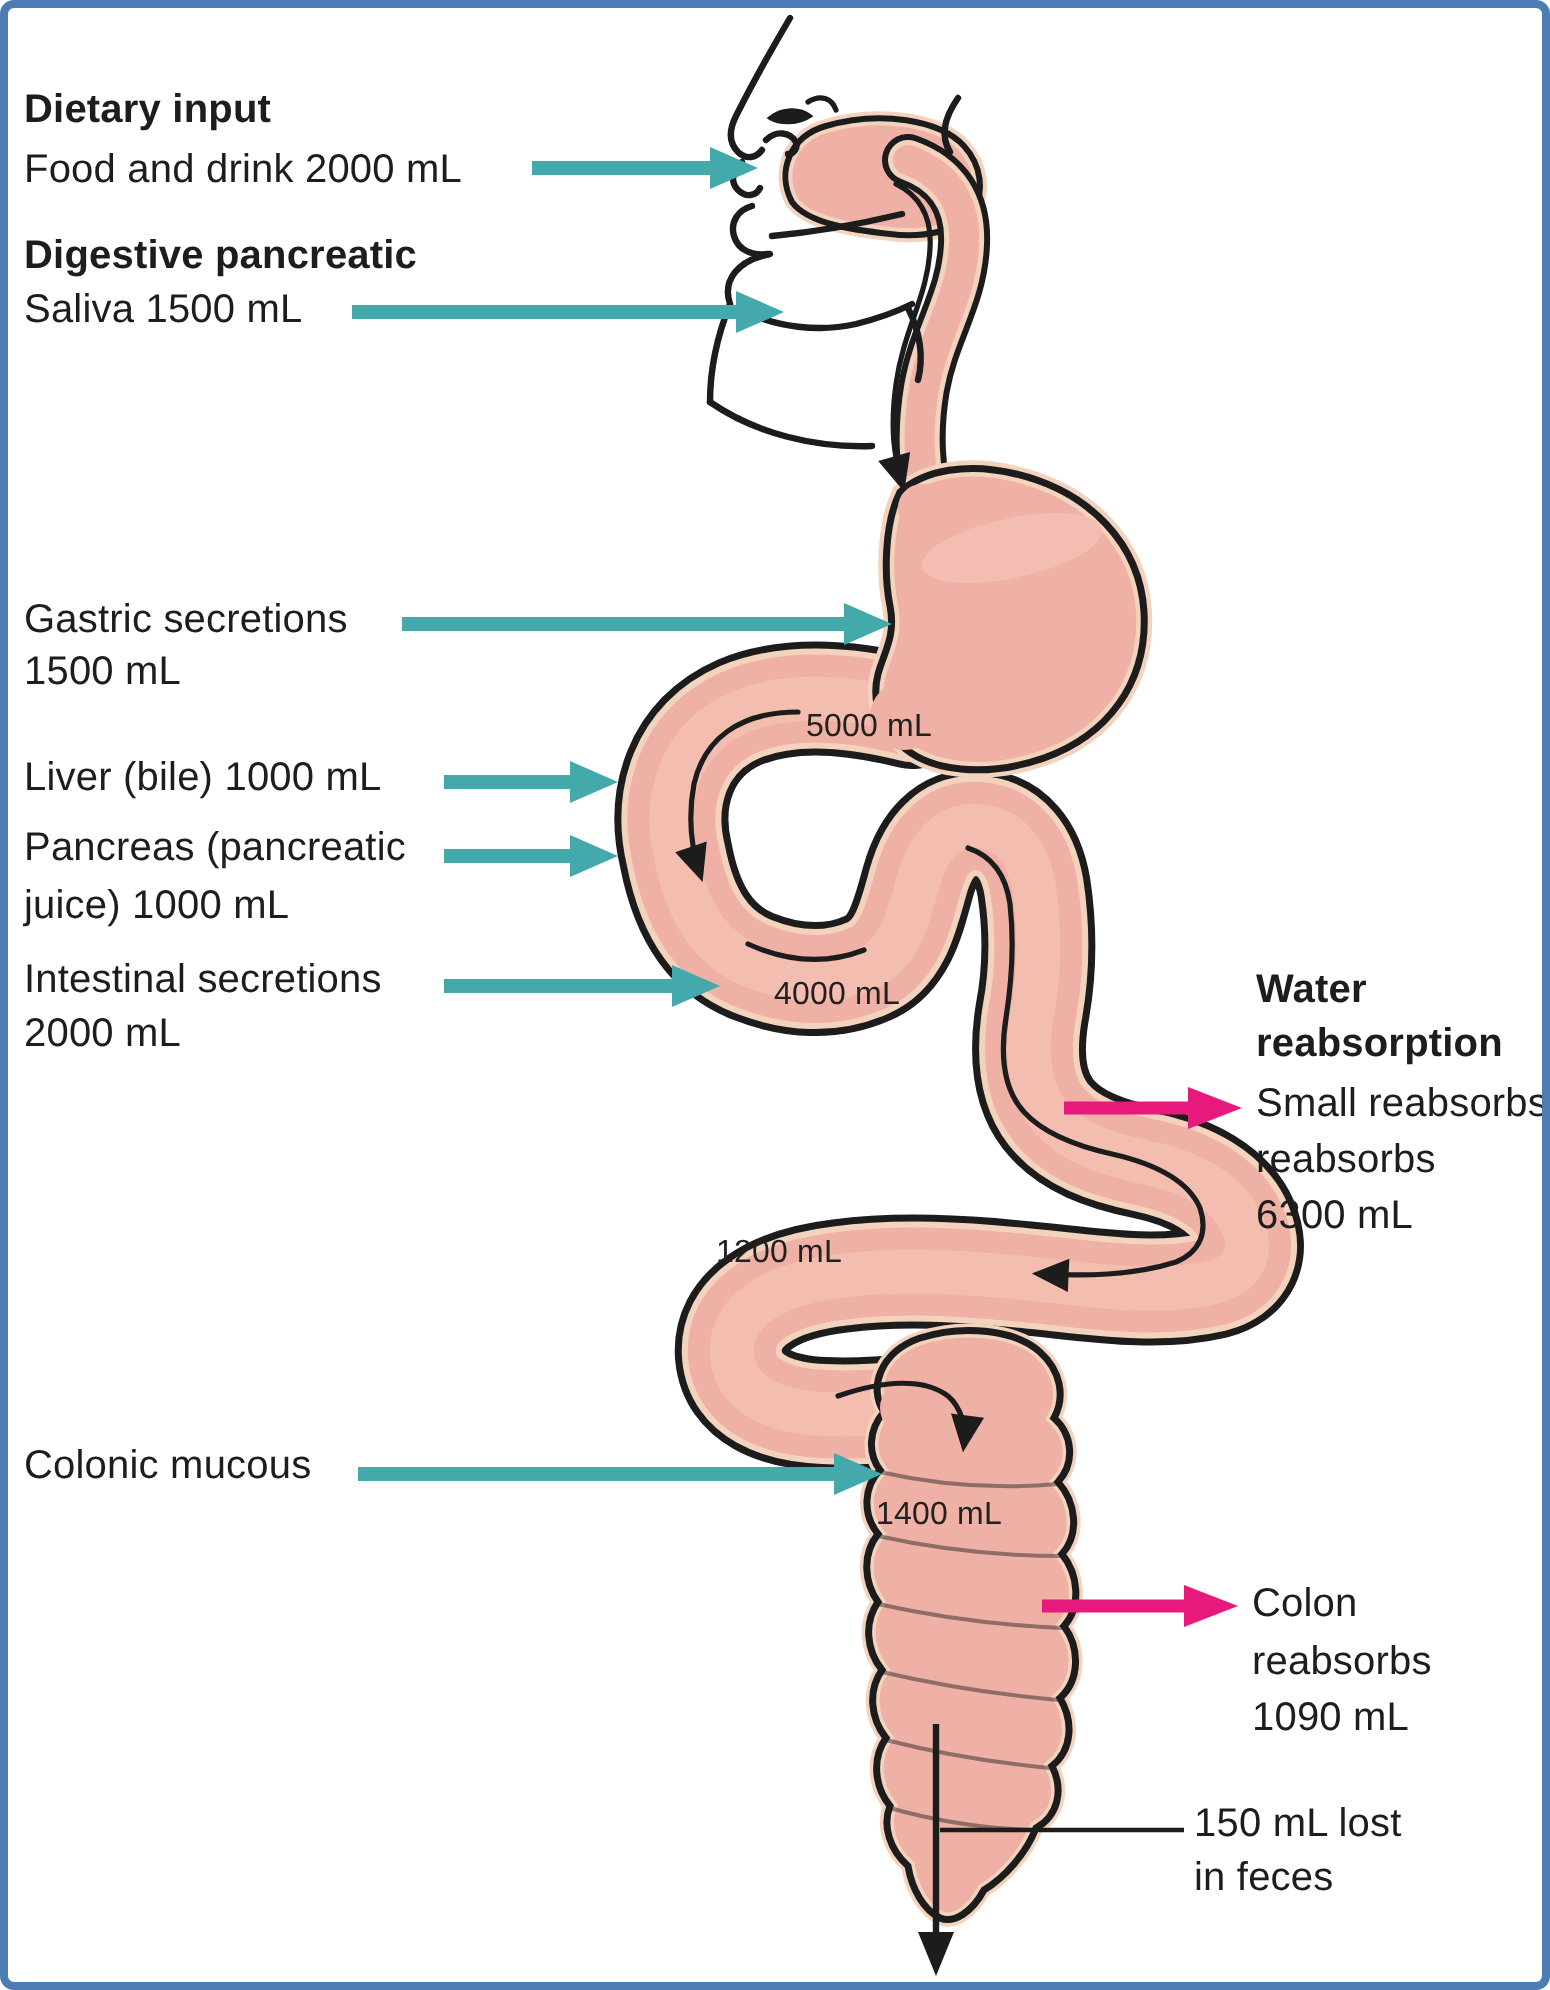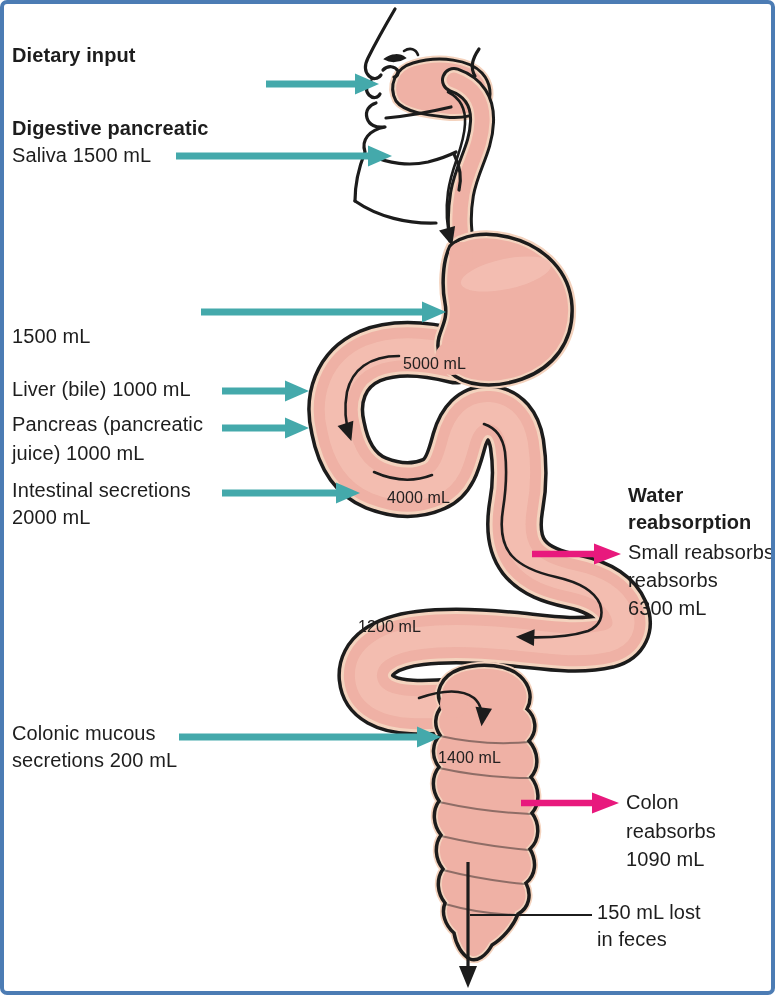--- a/index.html
+++ b/index.html
@@ -145,30 +145,31 @@
     <g>
       <line x1="466" y1="911" x2="588" y2="911" stroke="#1c1c1c" stroke-width="2.2"></line>
       <g>
         <line x1="464" y1="858" x2="464" y2="964" stroke="#1c1c1c" stroke-width="3.2"></line>
         <polygon points="464,984 455,962 473,962" fill="#1c1c1c"></polygon>
       </g>
     </g>
   </svg>
 
   <div class="lbl bold" style="left:8px;top:41px">Dietary input</div>
+  <div class="lbl" style="left:8px;top:71px">Food and drink 2000 mL</div>
   <div class="lbl bold" style="left:8px;top:114px">Digestive pancreatic</div>
   <div class="lbl" style="left:8px;top:141px">Saliva 1500 mL</div>
+  <div class="lbl" style="left:8px;top:296px">Gastric secretions</div>
   <div class="lbl" style="left:8px;top:322px">1500 mL</div>
   <div class="lbl" style="left:8px;top:375px">Liver (bile) 1000 mL</div>
   <div class="lbl" style="left:8px;top:410px">Pancreas (pancreatic</div>
   <div class="lbl" style="left:8px;top:439px">juice) 1000 mL</div>
   <div class="lbl" style="left:8px;top:476px">Intestinal secretions</div>
   <div class="lbl" style="left:8px;top:503px">2000 mL</div>
   <div class="lbl" style="left:8px;top:719px">Colonic mucous</div>
-  <div class="lbl" style="left:8px;top:746px">secretions 200 mL</div>
 
   <div class="lbl bold" style="left:624px;top:481px">Water</div>
   <div class="lbl bold" style="left:624px;top:508px">reabsorption</div>
   <div class="lbl" style="left:624px;top:538px">Small reabsorbs</div>
   <div class="lbl" style="left:624px;top:566px">reabsorbs</div>
   <div class="lbl" style="left:624px;top:594px">6300 mL</div>
   <div class="lbl" style="left:622px;top:788px">Colon</div>
   <div class="lbl" style="left:622px;top:817px">reabsorbs</div>
   <div class="lbl" style="left:622px;top:845px">1090 mL</div>
   <div class="lbl" style="left:593px;top:898px">150 mL lost</div>

